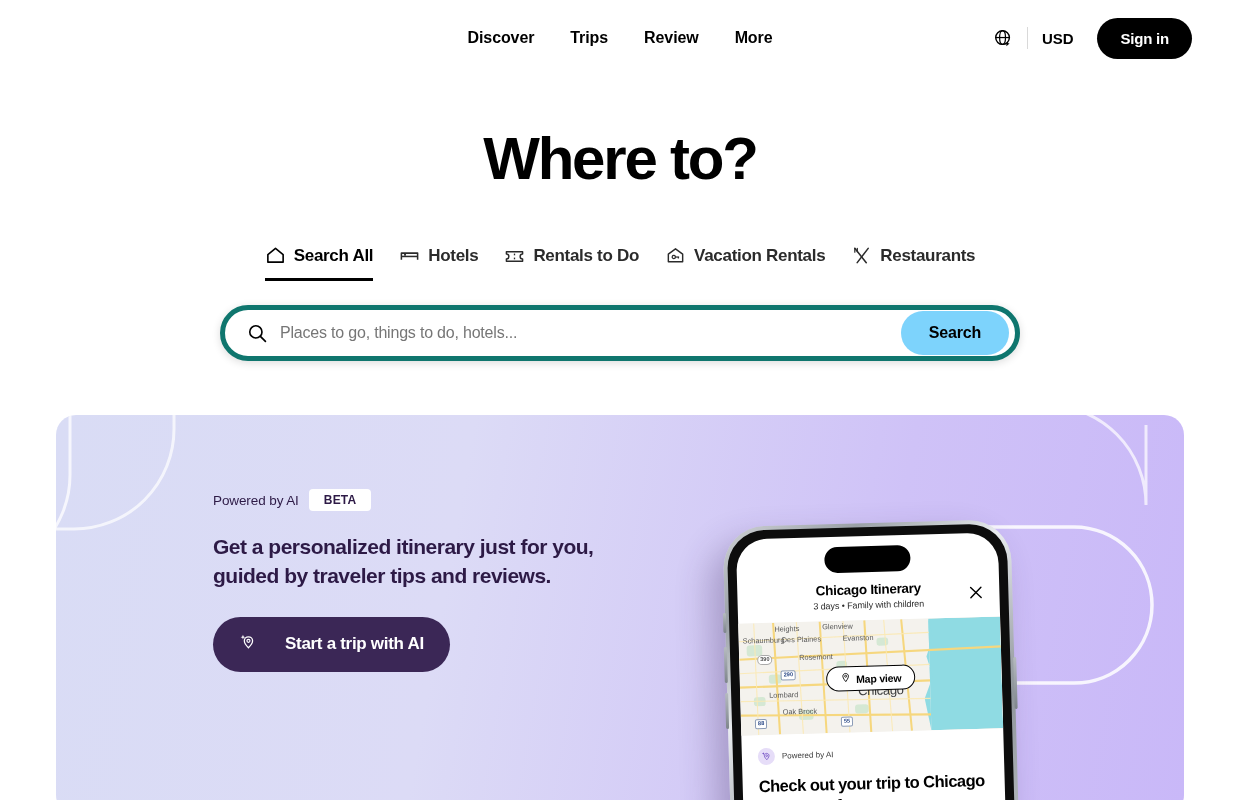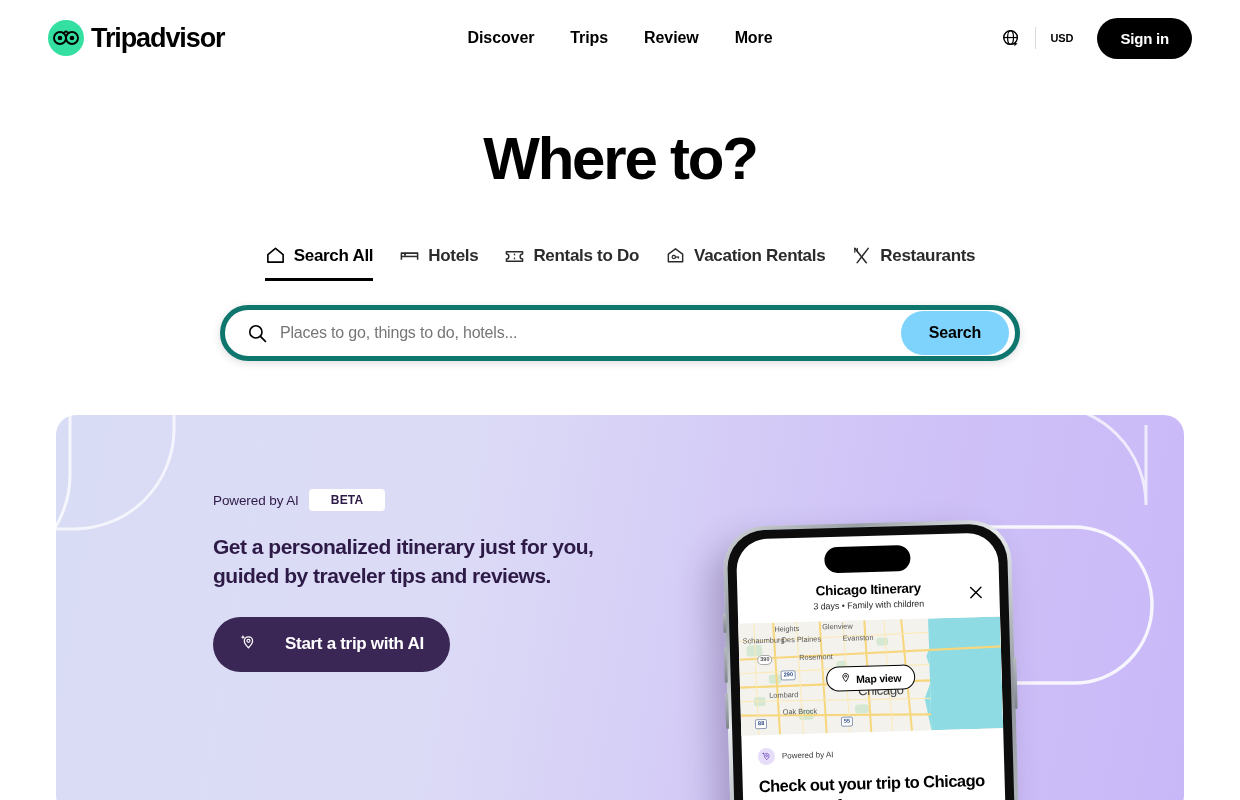--- a/index.html
+++ b/index.html
@@ -41,21 +41,21 @@
     letter-spacing: -0.1px; cursor: pointer;
   }
 
   .header-right {
     margin-left: auto; display: flex; align-items: center; gap: 14px;
     position: relative; z-index: 2;
   }
   .globe-icon { cursor: pointer; display: flex; }
   .hdr-divider { width: 1px; height: 22px; background: #d9d9d9; }
   .currency {
-    font-size: 11px; font-weight: bold; color: #000; cursor: pointer;
+    font-size: 15px; font-weight: bold; color: #000; cursor: pointer;
     letter-spacing: -0.1px;
   }
   .signin-btn {
     background: #000; color: #fff;
     font-size: 15px; font-weight: bold;
     border: none; border-radius: 999px;
     padding: 12px 23px; cursor: pointer;
     font-family: inherit; letter-spacing: -0.2px;
     margin-left: 10px;
   }
@@ -130,21 +130,21 @@
     padding: 74px 0 0 157px;
     max-width: 560px;
   }
   .powered-row { display: flex; align-items: center; gap: 10px; }
   .powered-text {
     font-size: 13.5px; color: #2d1a46; letter-spacing: -0.1px;
   }
   .beta-badge {
     background: #fff; color: #2d1a46;
     font-size: 12px; font-weight: bold;
-    padding: 4px 22px; border-radius: 4px;
+    padding: 4px 15px; border-radius: 4px;
     letter-spacing: 0.2px;
   }
   .banner-title {
     margin-top: 16px;
     font-size: 52px; font-weight: bold;
     line-height: 1.07; letter-spacing: -1.8px;
     color: #2d1a46;
   }
   .banner-sub {
     margin-top: 22px;
@@ -281,32 +281,20 @@
     font-size: 16.5px; font-weight: bold;
     line-height: 1.25; letter-spacing: -0.5px;
     color: #000;
   }
 </style>
 </head>
 <body>
 
 <div class="header">
 
-  <div class="logo">
-    <span class="logo-owl">
-      <svg width="26" height="16" viewBox="0 0 26 16" aria-hidden="true">
-        <circle cx="7" cy="8" r="6" fill="none" stroke="#000" stroke-width="1.9"></circle>
-        <circle cx="19" cy="8" r="6" fill="none" stroke="#000" stroke-width="1.9"></circle>
-        <circle cx="7" cy="8" r="2.3" fill="#000"></circle>
-        <circle cx="19" cy="8" r="2.3" fill="#000"></circle>
-        <path d="M10 3.2 L13 1.2 L16 3.2" fill="none" stroke="#000" stroke-width="1.7" stroke-linecap="round"></path>
-      </svg>
-    </span>
-    <span class="logo-text">Tripadvisor</span>
-  </div>
 
   <div class="nav">
     <span class="nav-item">Discover</span>
     <span class="nav-item">Trips</span>
     <span class="nav-item">Review</span>
     <span class="nav-item">More</span>
   </div>
 
   <div class="header-right">
     <span class="globe-icon">

